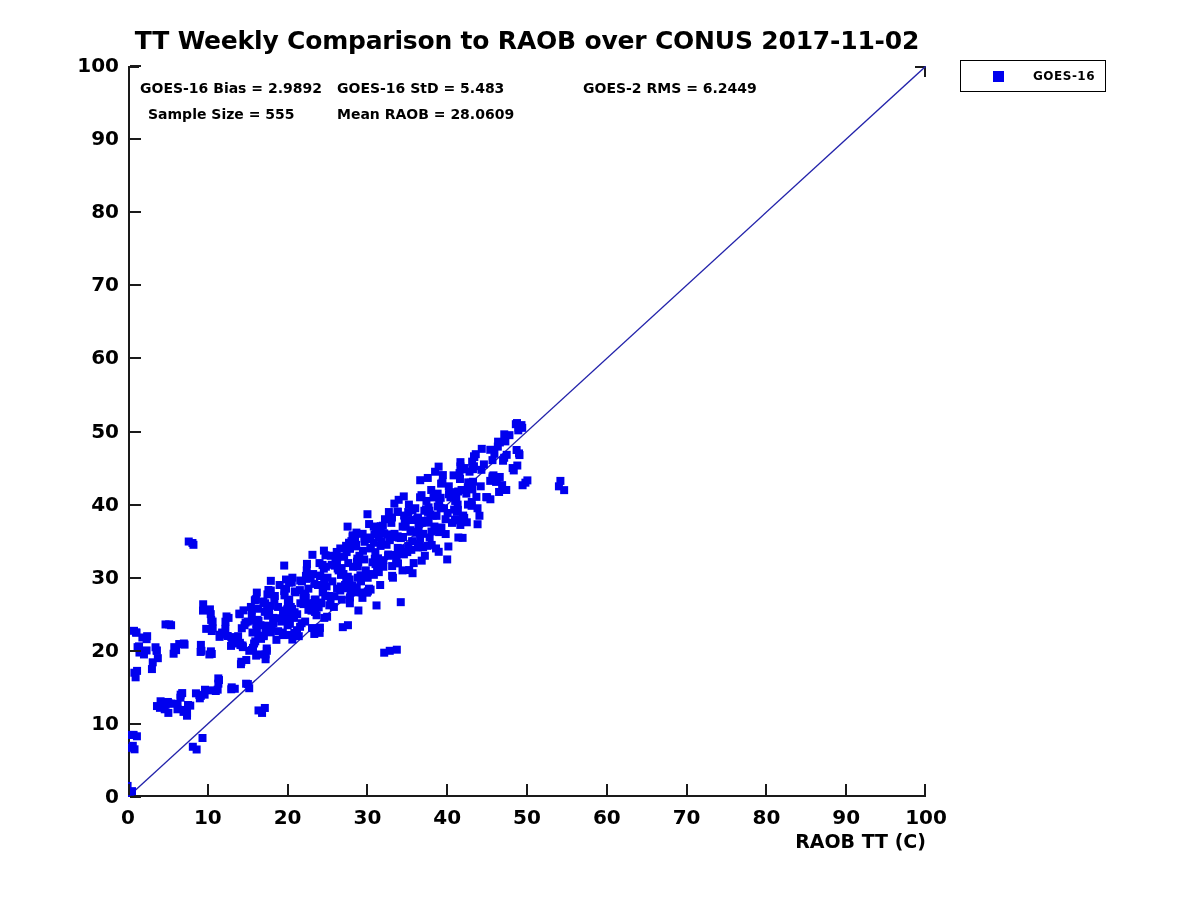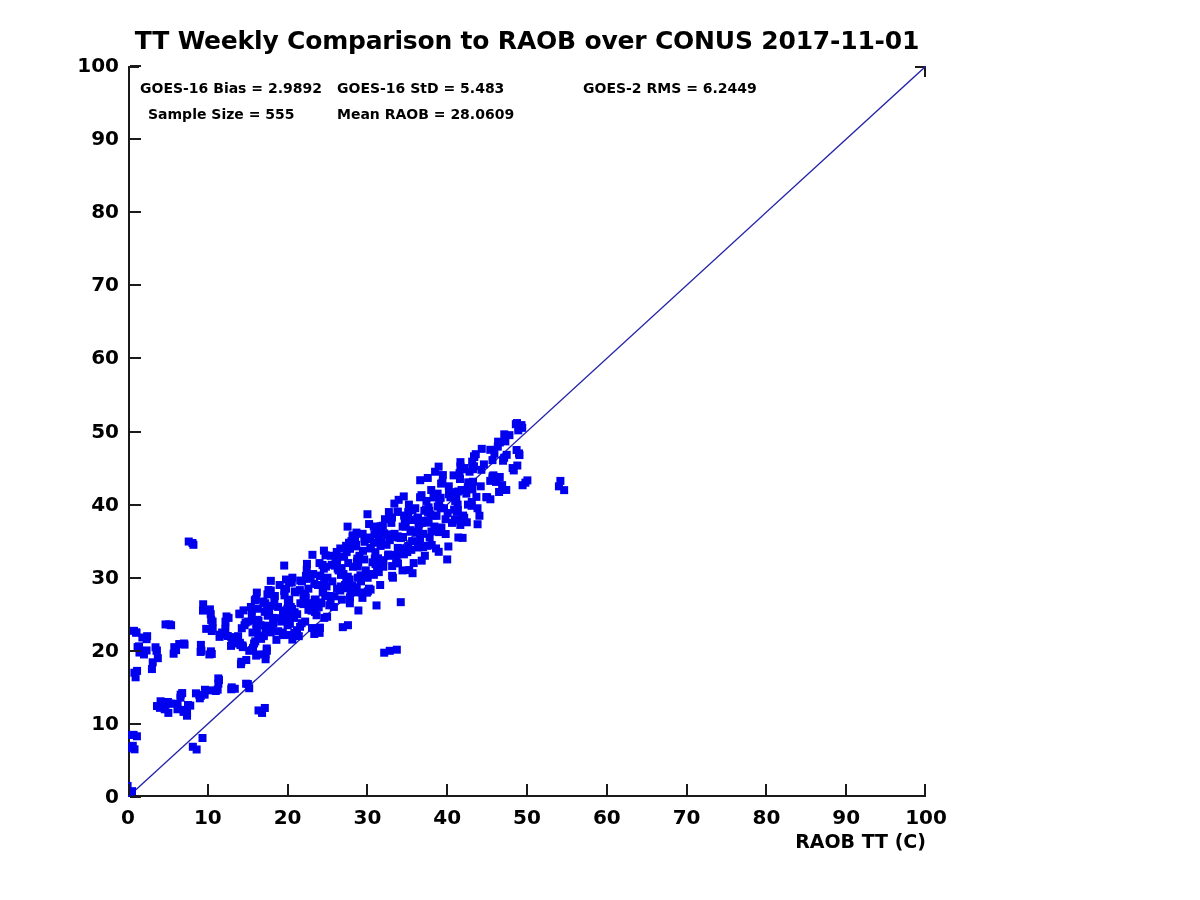--- a/index.html
+++ b/index.html
@@ -163,21 +163,21 @@
     left: 0; top: 0;
     width: 798px;
     height: 731px;
   }
 </style>
 </head>
 <body>
 
 <div id="page">
 
-  <div id="chart-title">TT Weekly Comparison to RAOB over CONUS 2017-11-01</div>
+  <div id="chart-title">TT Weekly Comparison to RAOB over CONUS 2017-11-02</div>
 
   <div id="plot-area">
     <div id="spine-left"></div>
     <div id="spine-bottom"></div>
     <div id="corner-stub-left"></div>
     <div id="corner-stub-right"></div>
     <div id="corner-stub-rightv"></div>
     <div id="corner-stub-botright"></div>
 
     <svg id="data-layer" viewBox="0 0 798 731" preserveAspectRatio="none">
@@ -841,14 +841,18 @@
     </div>
 
   <div id="xaxis-title">RAOB TT (C)</div>
 
   <div class="stat-text" style="left:140px; top:80px;">GOES-16 Bias = 2.9892</div>
   <div class="stat-text" style="left:337px; top:80px;">GOES-16 StD = 5.483</div>
   <div class="stat-text" style="left:583px; top:80px;">GOES-2 RMS = 6.2449</div>
   <div class="stat-text" style="left:148px; top:106px;">Sample Size = 555</div>
   <div class="stat-text" style="left:337px; top:106px;">Mean RAOB = 28.0609</div>
 
+  <div id="legend">
+    <div id="legend-swatch" style="background: rgb(0, 0, 238);"></div>
+    <div id="legend-label">GOES-16</div>
+  </div>
 
 </div>
 
 </body></html>

